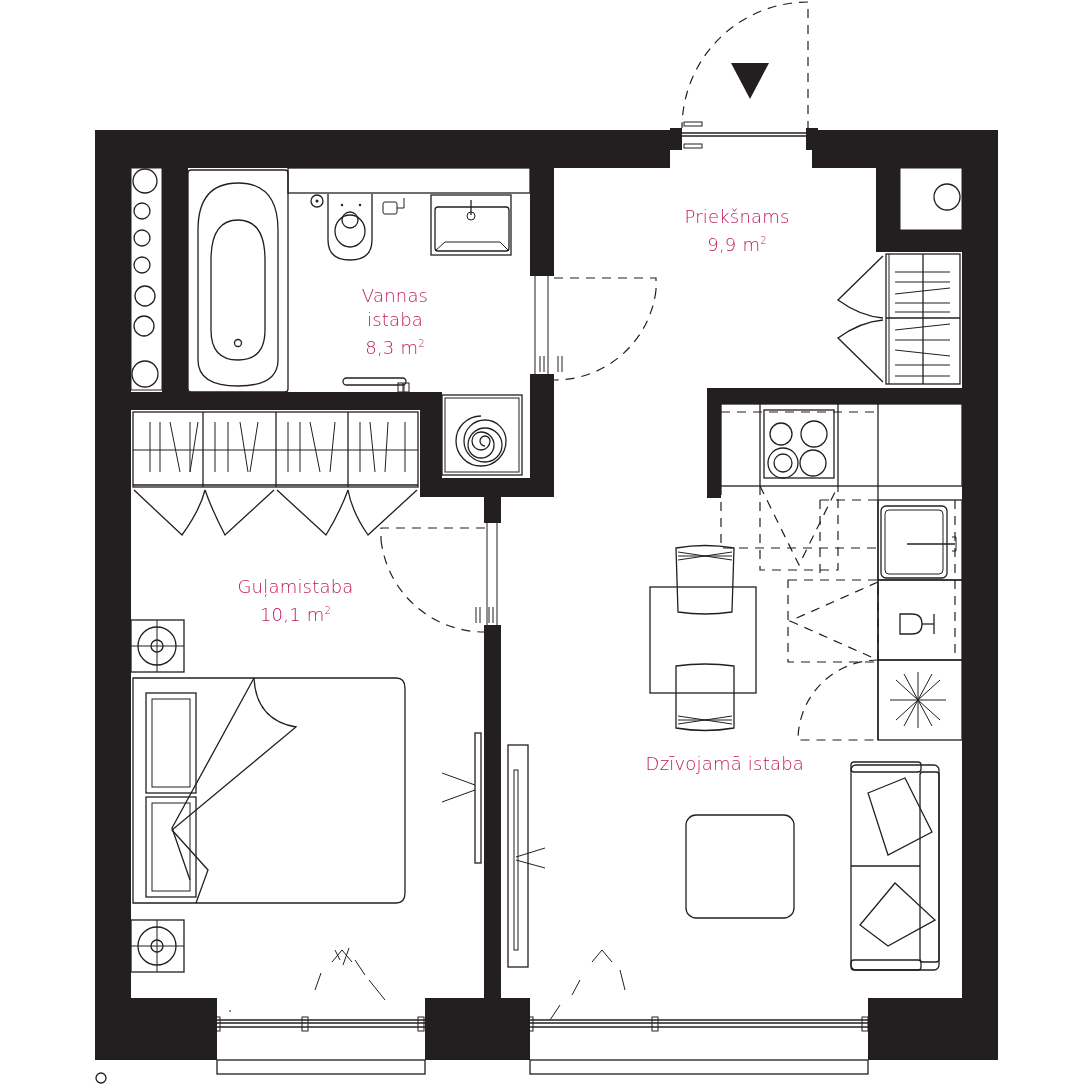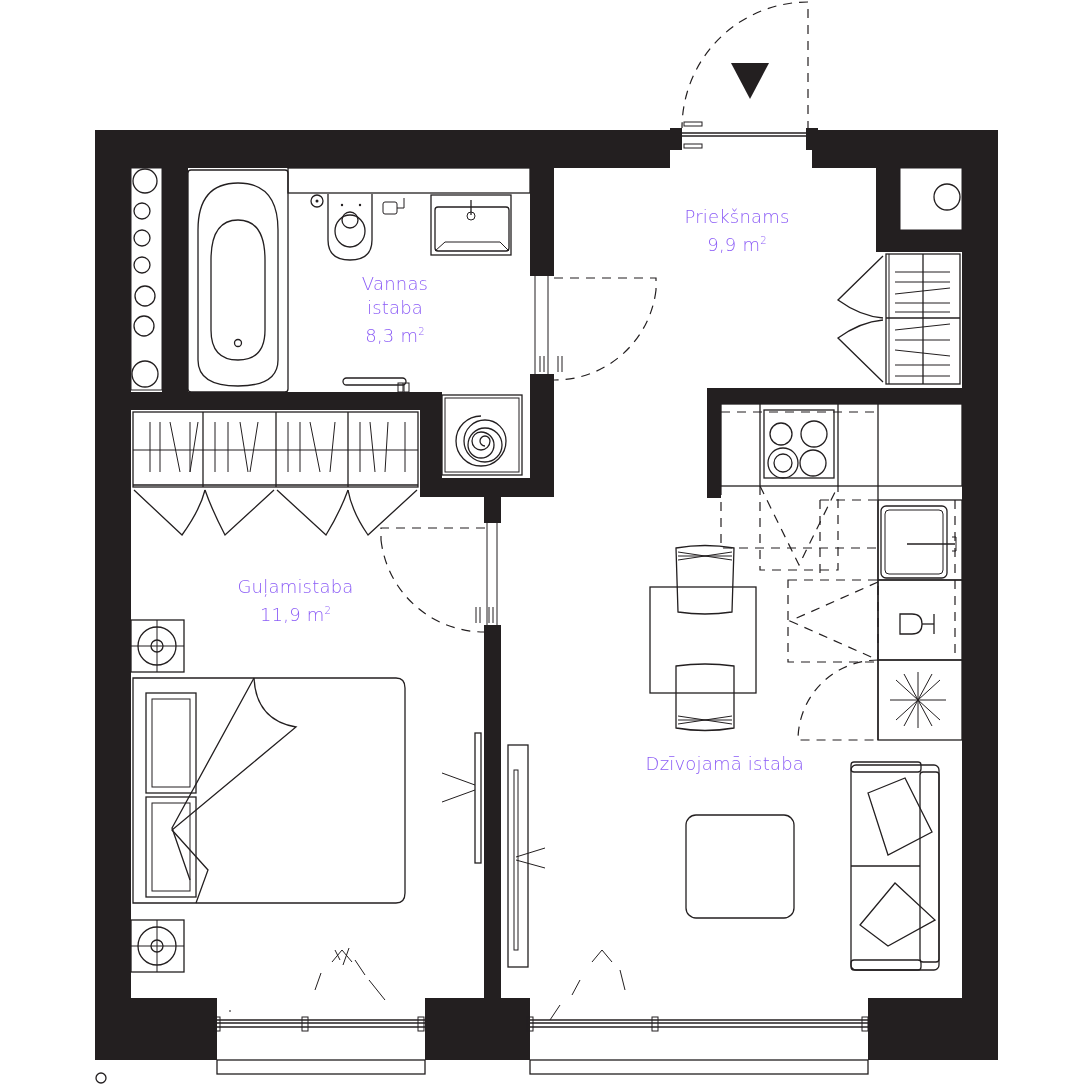--- a/index.html
+++ b/index.html
@@ -8,21 +8,21 @@
   .wall { fill: #231f20; }
   .ln { fill: none; stroke: #231f20; stroke-width: 1.3; }
   .ln-thin { fill: none; stroke: #231f20; stroke-width: 1; }
   .dash { fill: none; stroke: #231f20; stroke-width: 1.2; stroke-dasharray: 9 7; }
   .white { fill: #ffffff; }
   .room-label {
     position: absolute;
     font-family: "DejaVu Sans", sans-serif;
     font-size: 18px;
     font-weight: 300;
-    color: #8b5cf6;
+    color: #be185d;
     text-align: center;
     line-height: 24px;
     letter-spacing: 0.2px;
   }
   .room-label .area sup { font-size: 10px; vertical-align: 7px; }
   .room-label span { display: block; }
 </style>
 </head>
 <body>
 
@@ -295,26 +295,26 @@
   </g>
 
   <circle class="ln" cx="101" cy="1078" r="5"></circle>
 </svg>
 
 <div class="room-label" style="left:672px; top:205px; width:130px;">
   <span>Priekšnams</span>
   <span class="area"><span style="display:inline">9,9</span>&nbsp;<span style="display:inline">m</span><sup>2</sup></span>
 </div>
 
-<div class="room-label" style="left:330px; top:272px; width:130px;text-align:center;">
+<div class="room-label" style="left:330px; top:284px; width:130px;text-align:center;">
   <span>Vannas</span>
   <span>istaba</span>
   <span class="area"><span style="display:inline">8,3</span>&nbsp;<span style="display:inline">m</span><sup>2</sup></span>
 </div>
 
 <div class="room-label" style="left:208px; top:575px; width:175px;">
   <span>Guļamistaba</span>
-  <span class="area"><span style="display:inline">11,9</span>&nbsp;<span style="display:inline">m</span><sup>2</sup></span>
+  <span class="area"><span style="display:inline">10,1</span>&nbsp;<span style="display:inline">m</span><sup>2</sup></span>
 </div>
 
 <div class="room-label" style="left:598px; top:752px; width:206px;text-align:right;">
   <span>Dzīvojamā istaba</span>
 </div>
 
 </body></html>

